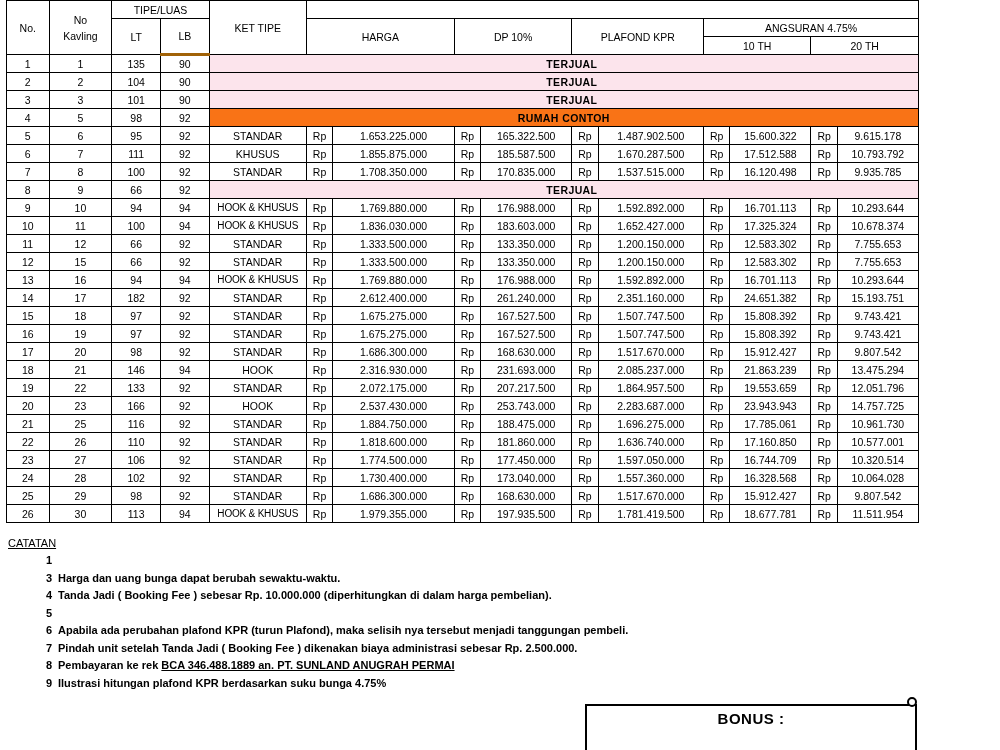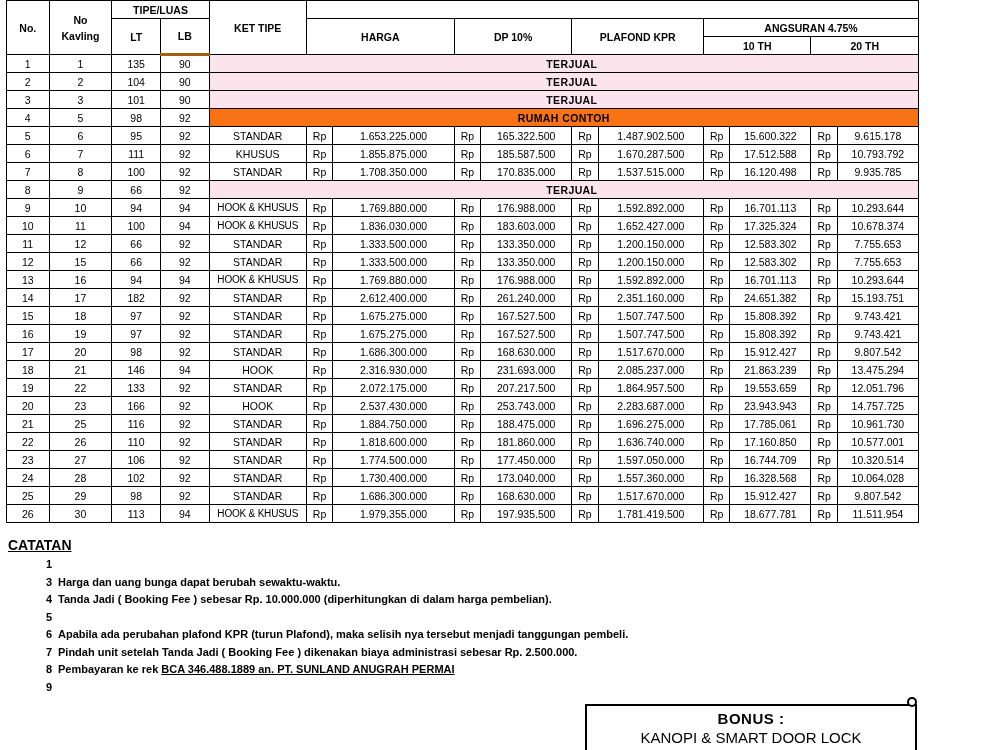--- a/index.html
+++ b/index.html
@@ -30,21 +30,21 @@
     height: 18px;
     line-height: 16px;
     text-align: center;
     color: #000;
     background: #fff;
     white-space: nowrap;
     overflow: hidden;
   }
   thead th {
     background: #d9d9d9;
-    font-weight: bold;
+    font-weight: normal;
     font-size: 10.5px;
   }
   .col-no      { width: 42px; }
   .col-kav     { width: 62px; }
   .col-lt      { width: 48px; }
   .col-lb      { width: 48px; }
   .col-kettipe { width: 96px; }
   .col-rp      { width: 26px; }
   .col-harga   { width: 120px; }
   .col-dp      { width: 90px; }
@@ -79,23 +79,23 @@
   .header-top-spacer { height: 14px; }
 
   
   .notes {
     margin-top: 14px;
     margin-left: 8px;
     font-size: 11px;
     color: #000;
   }
   .notes-title {
-    font-weight: bold;
+    font-weight: normal;
     text-decoration: underline;
-    font-size: 14px;
+    font-size: 11px;
     margin-bottom: 3px;
   }
   .note-row {
     display: flex;
     align-items: flex-start;
     margin-left: 28px;
     line-height: 17.5px;
   }
   .note-num {
     width: 16px;
@@ -608,23 +608,23 @@
         <div class="note-row">
           <div class="note-num">7</div>
           <div class="note-text">Pindah unit setelah Tanda Jadi ( Booking Fee ) dikenakan biaya administrasi sebesar Rp. 2.500.000.</div>
         </div>
         <div class="note-row">
           <div class="note-num">8</div>
           <div class="note-text">Pembayaran ke rek <span class="u">BCA 346.488.1889 an. PT. SUNLAND ANUGRAH PERMAI</span></div>
         </div>
         <div class="note-row">
           <div class="note-num">9</div>
+          <div class="note-text">Ilustrasi hitungan plafond KPR berdasarkan suku bunga 4.75%</div>
         </div>
       </div>
   </div>
 
   <div class="bonus-box">
     <div class="bonus-notch"></div>
     <div class="bonus-title">BONUS :</div>
-    <div class="bonus-sub">KANOPI &amp; SMART DOOR LOCK</div>
   </div>
 
 </div>
 
 </body></html>

